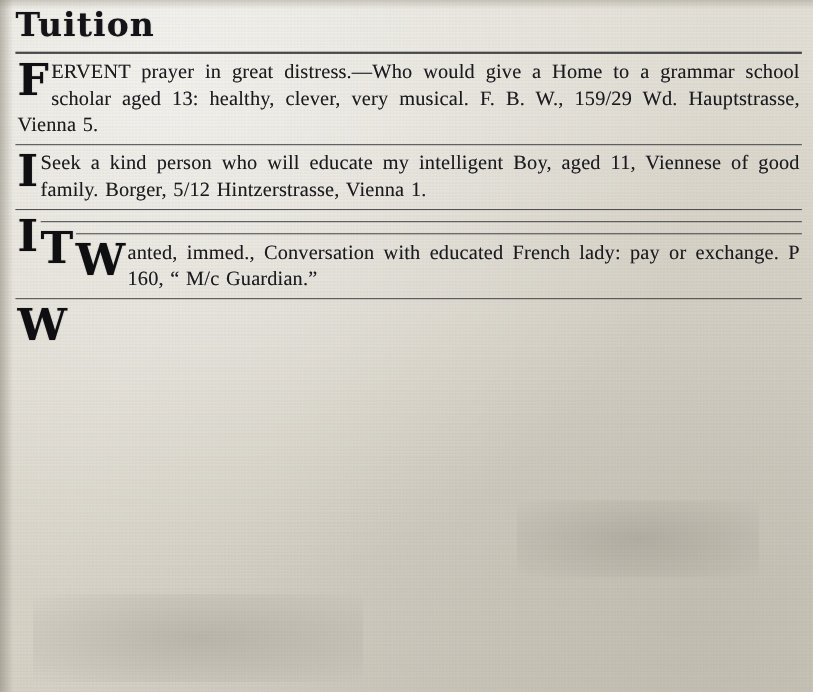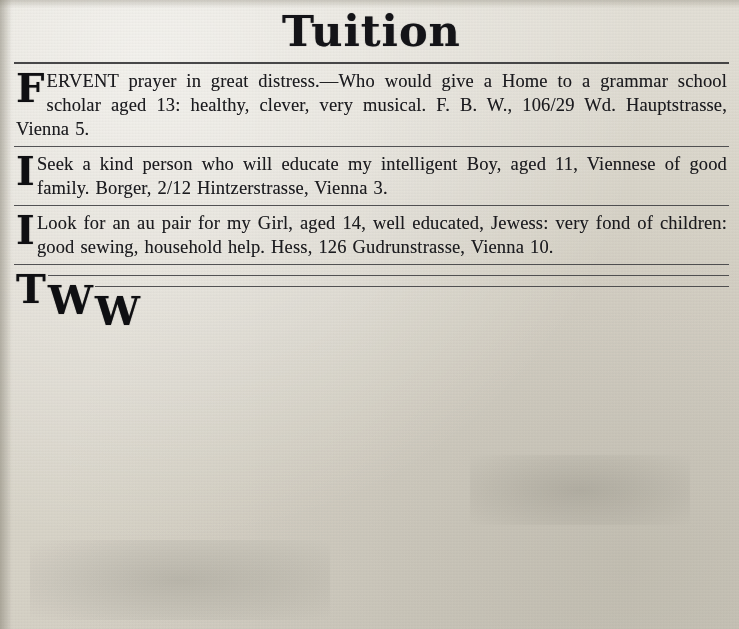--- a/index.html
+++ b/index.html
@@ -43,24 +43,23 @@
     pointer-events: none;
   }
   .edge-top {
     position: absolute;
     left: 0; right: 0; top: 0; height: 8px;
     background: linear-gradient(180deg, rgba(120,115,100,0.30), rgba(120,115,100,0));
     pointer-events: none;
   }
 
   .headline {
-    text-align: center;
     font-family: "DejaVu Serif", serif;
     font-weight: bold;
-    font-size: 43px;
+    font-size: 30px;
     letter-spacing: 1px;
     color: #16161a;
     margin: 2px 0 6px 0;
     text-shadow: 0 0 1px rgba(0,0,0,0.45);
   }
 
   .rule {
     border: 0;
     height: 0;
     border-top: 2px solid #2b2b2e;
@@ -112,42 +111,42 @@
   <div class="edge-left"></div>
   <div class="edge-top"></div>
   <div class="smudge" style="left:470px; top:455px; width:220px; height:70px;"></div>
   <div class="smudge" style="left:30px; top:540px; width:300px; height:80px;"></div>
 
   <h1 class="headline">Tuition</h1>
 
   <hr class="rule">
   <div class="ad">
     <span class="dropcap">F</span>
-    <p class="body">ERVENT prayer in great distress.—Who would give a Home to a grammar school scholar aged 13: healthy, clever, very musical.  F. B. W., 106/29 Wd. Hauptstrasse, Vienna 5.</p>
+    <p class="body">ERVENT prayer in great distress.—Who would give a Home to a grammar school scholar aged 13: healthy, clever, very musical.  F. B. W., 159/29 Wd. Hauptstrasse, Vienna 5.</p>
   </div>
 
   <hr class="rule thin">
   <div class="ad">
     <span class="dropcap">I</span>
-    <p class="body"> Seek a kind person who will educate my intelligent Boy, aged 11, Viennese of good family.  Borger, 2/12 Hintzerstrasse, Vienna 3.</p>
+    <p class="body"> Seek a kind person who will educate my intelligent Boy, aged 11, Viennese of good family.  Borger, 5/12 Hintzerstrasse, Vienna 1.</p>
   </div>
 
   <hr class="rule thin">
   <div class="ad">
     <span class="dropcap">I</span>
-    <p class="body"> Look for an au pair for my Girl, aged 14, well educated, Jewess: very fond of children: good sewing, household help.  Hess, 126 Gudrunstrasse, Vienna 10.</p>
   </div>
 
   <hr class="rule thin">
   <div class="ad">
     <span class="dropcap">T</span>
   </div>
 
   <hr class="rule thin">
   <div class="ad">
     <span class="dropcap">W</span>
+    <p class="body">anted, immed., Conversation with educated French lady: pay or exchange. P 160, “ M/c Guardian.”</p>
   </div>
 
   <hr class="rule thin">
   <div class="ad">
     <span class="dropcap">W</span>
   </div>
 </div>
 
 </body></html>

